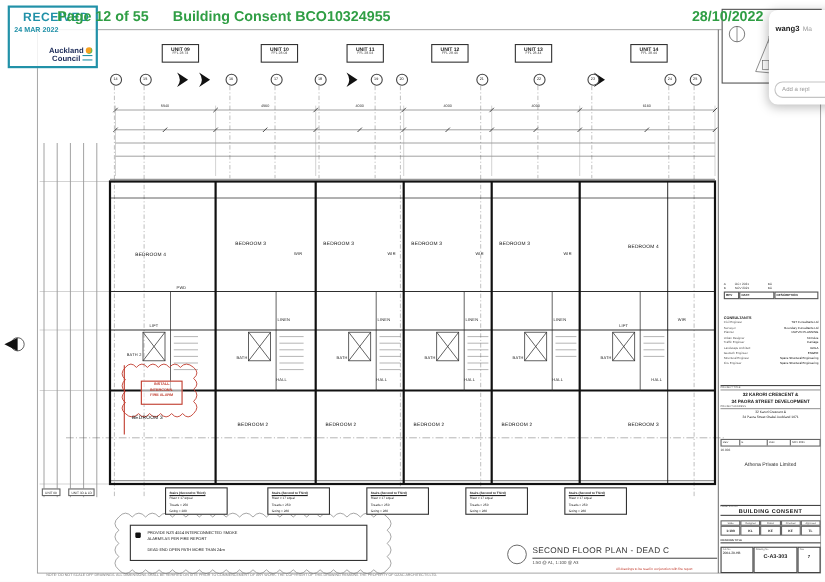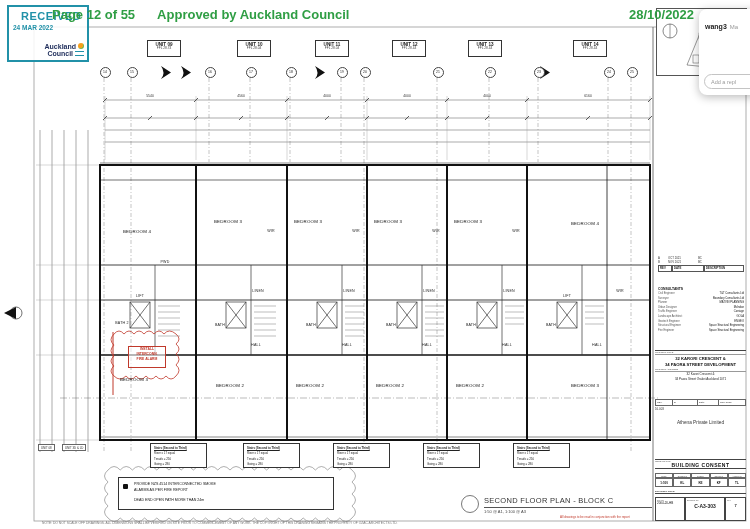--- a/index.html
+++ b/index.html
@@ -286,21 +286,21 @@
     <div class="rcv">RECEIVED</div>
     <div class="rdate">24 MAR 2022</div>
     <div class="ak-logo">
       <div class="l1"><span>Auckland</span> <span class="ak-mark"></span></div>
       <div class="l2"><span>Council</span> <span class="ak-wave"></span></div>
     </div>
   </div>
 
   <div class="green-hdr">
     <span>Page 12 of 55</span>
-    <span>Approved by Auckland Council</span>
+    <span>Building Consent BCO10324955</span>
   </div>
   <div class="green-date">28/10/2022</div>
 
   <div class="keyplan">
     <svg width="89" height="66">
       <circle cx="13" cy="22" r="7" fill="none" stroke="#555" stroke-width="0.7"></circle>
       <line x1="13" y1="15" x2="13" y2="29" stroke="#555" stroke-width="0.6"></line>
       <path d="M30,56 L48,12 L84,28 L72,60 Z" fill="none" stroke="#555" stroke-width="0.6"></path>
       <rect x="42" y="24" width="7" height="6" fill="none" stroke="#555" stroke-width="0.5"></rect>
       <rect x="51" y="27" width="7" height="6" fill="none" stroke="#555" stroke-width="0.5"></rect>
@@ -450,21 +450,21 @@
   <div class="smokebox">
     <div class="ic"></div>
     <div class="tx">
       <div>PROVIDE NZS 4514 INTERCONNECTED SMOKE</div>
       <div>ALARMS AS PER FIRE REPORT</div>
       <div class="gap">DEAD END OPEN PATH MORE THAN 24m</div>
     </div>
   </div>
 
   <div class="plan-title-wrap">
-    <div class="plan-title">SECOND FLOOR PLAN - BLOCK C</div>
+    <div class="plan-title">SECOND FLOOR PLAN - DEAD C</div>
     <div class="plan-scale">1:50 @ A1, 1:100 @ A3</div>
   </div>
   <div class="plan-rednote">All drawings to be read in conjunction with fire report</div>
   <div class="copyright">NOTE: DO NOT SCALE OFF DRAWINGS. ALL DIMENSIONS SHALL BE VERIFIED ON SITE PRIOR TO COMMENCEMENT OF ANY WORK. THE COPYRIGHT OF THIS DRAWING REMAINS THE PROPERTY OF OZAC ARCHITECTS LTD.</div>
 
   <div class="tb" style="left:658px;top:256px;width:86px">
     <div class="revrow">
         <span class="c1">A</span>
         <span class="c2">OCT 2021</span>
         <span class="c3">BC</span>

